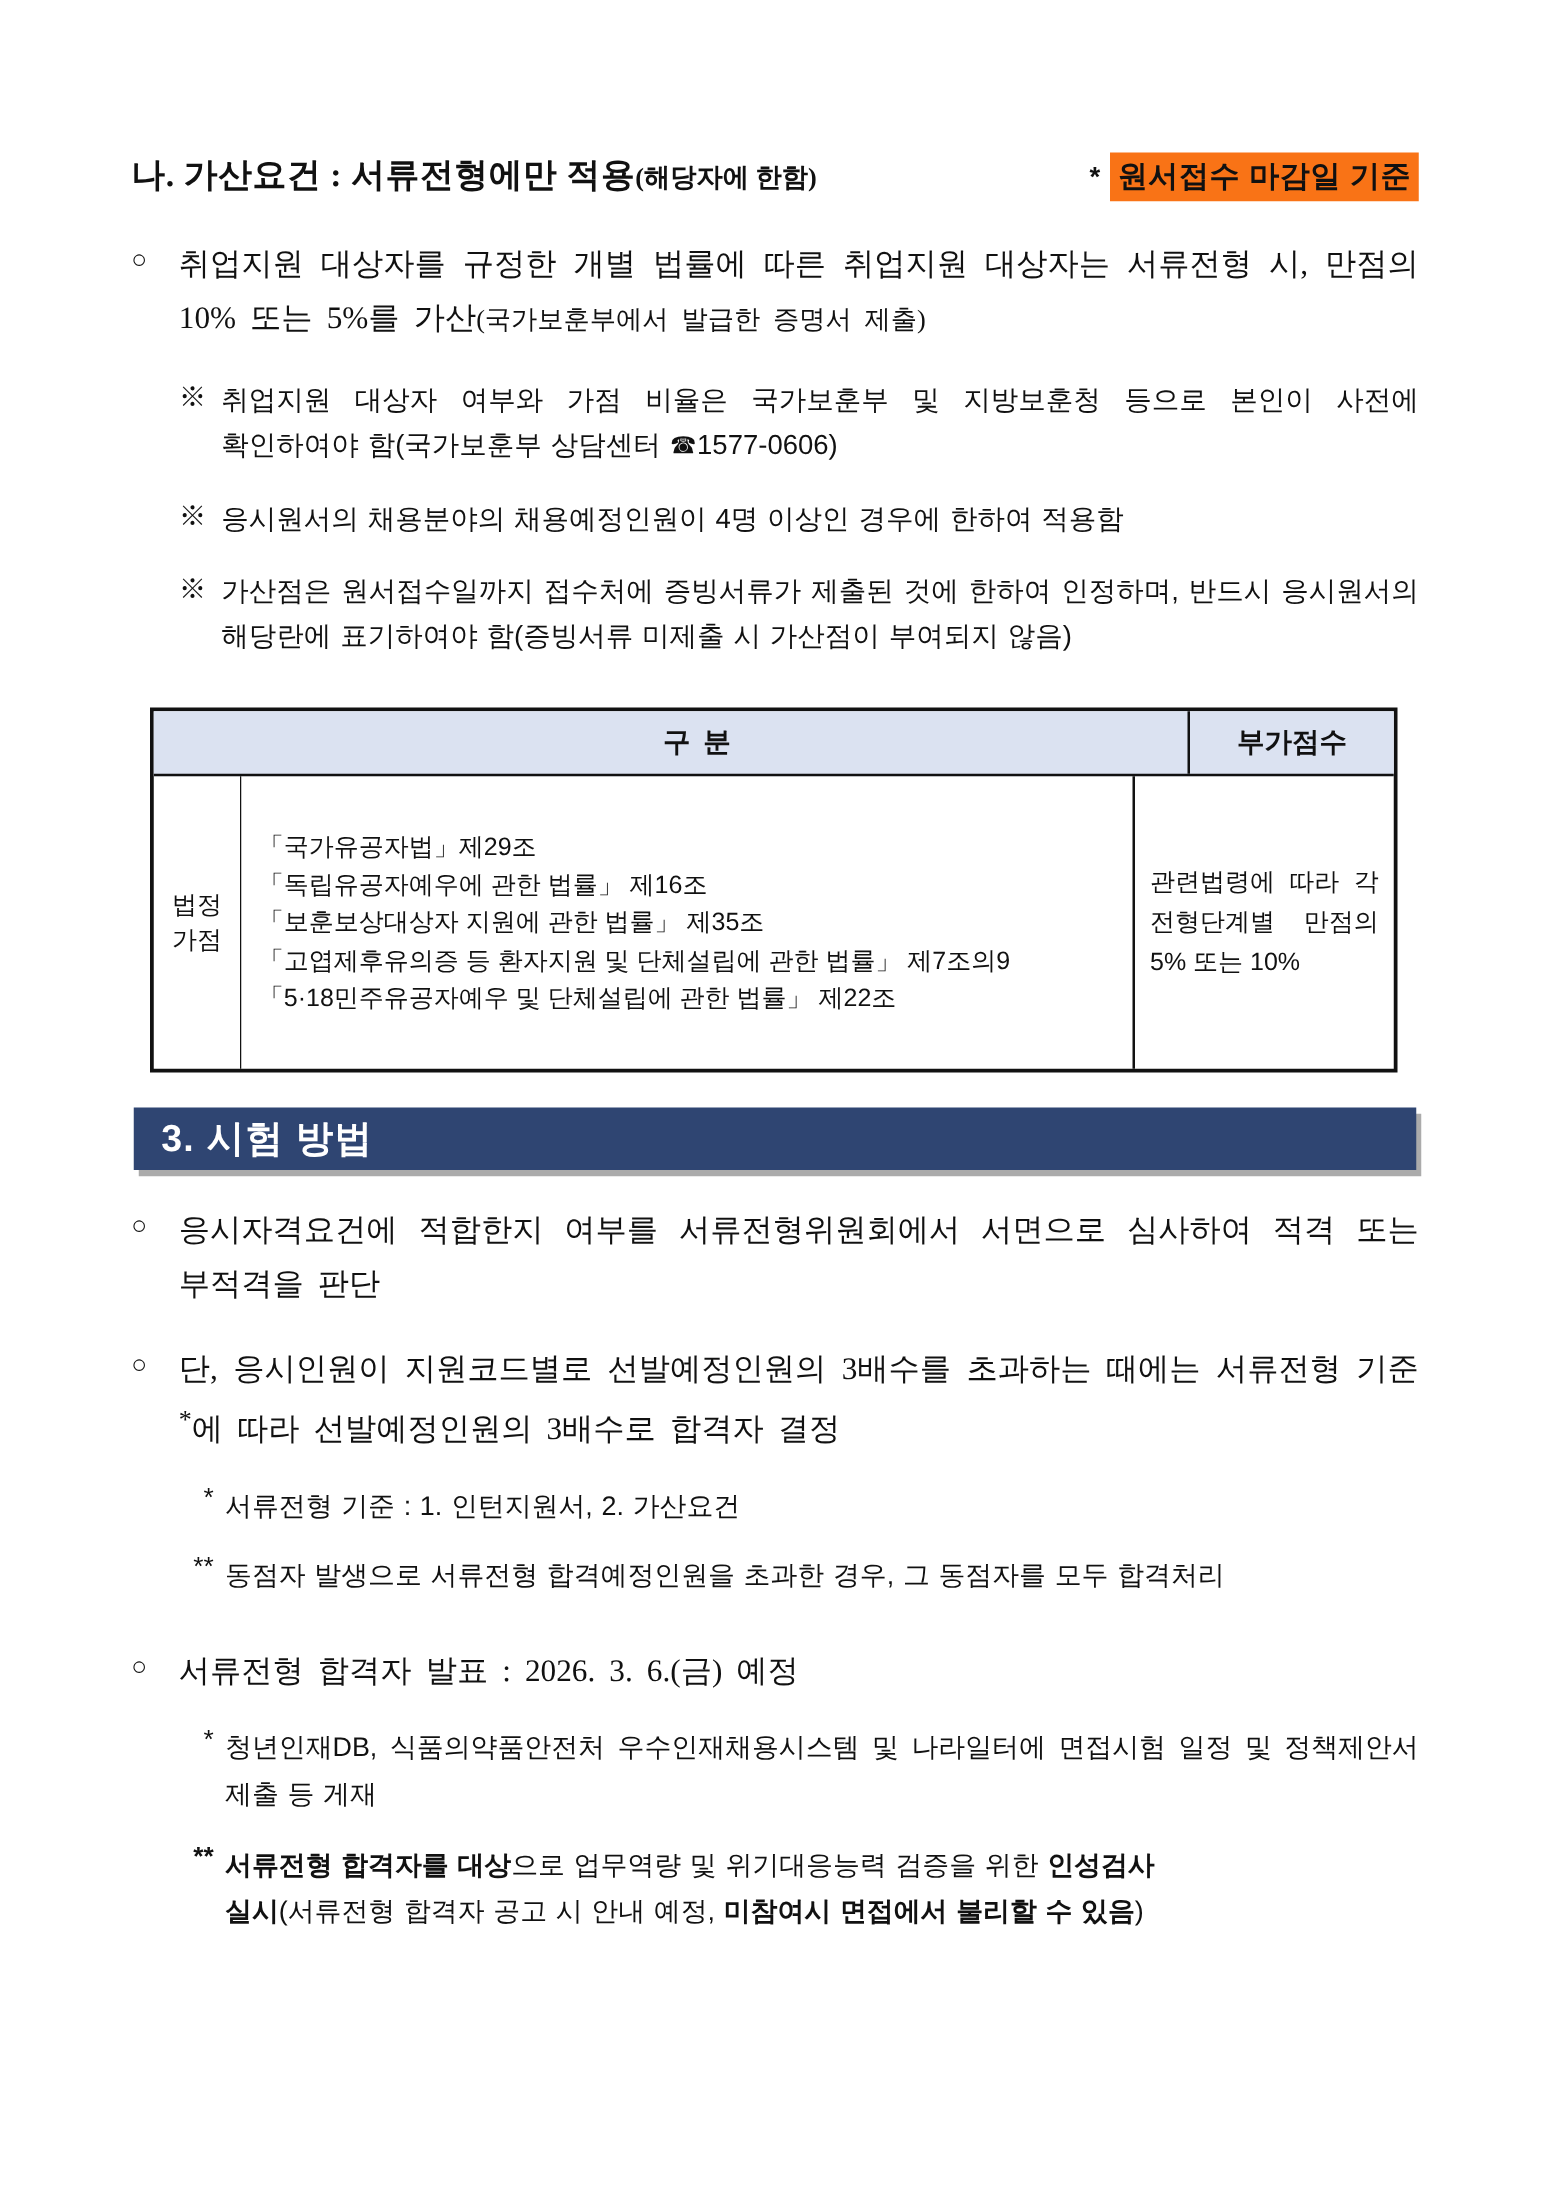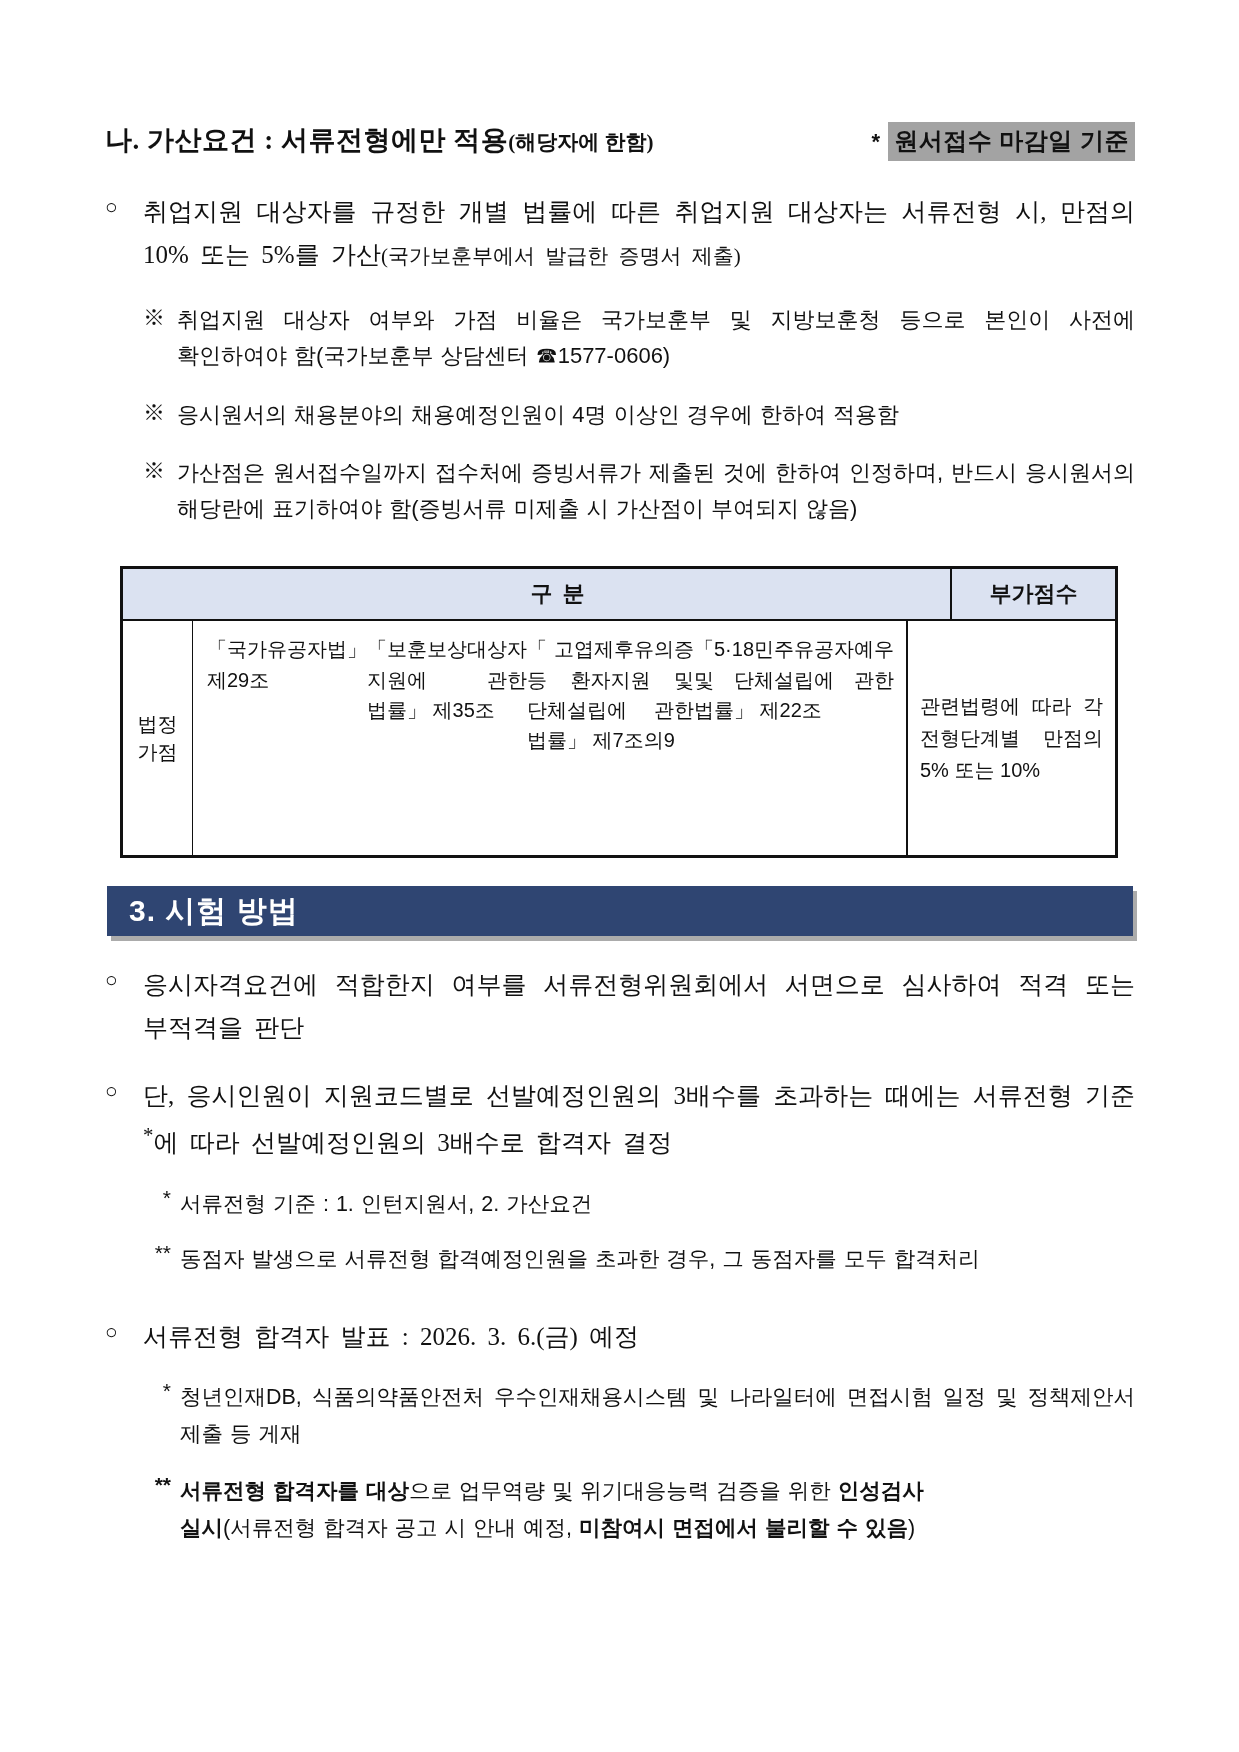--- a/index.html
+++ b/index.html
@@ -44,21 +44,21 @@
     margin-left: auto;
     display: flex;
     align-items: baseline;
   }
   .b-note-star {
     font-weight: bold;
     font-size: 22px;
     margin-right: 8px;
   }
   .b-note-highlight {
-    background: #a3a3a3;
+    background: #f97316;
     font-weight: bold;
     font-size: 24px;
     padding: 3px 6px 4px 6px;
     letter-spacing: 0.5px;
   }
 
   
   .bullet {
     display: flex;
     word-break: keep-all;
@@ -147,21 +147,21 @@
     text-align: center;
     font-size: 20px;
     line-height: 1.4;
     white-space: pre-line;
   }
   .cell-laws {
     width: 713px;
     box-sizing: border-box;
     padding: 13px 12px 12px 14px;
     display: flex;
-    flex-direction: row;
+    flex-direction: column;
     justify-content: center;
   }
   .law-line {
     font-size: 20px;
     line-height: 1.52;
     text-align: justify;
     word-break: keep-all;
   }
   .cell-score {
     flex: 1;
@@ -272,20 +272,21 @@
   <div class="gtable">
     <div class="gtable-head">
       <div class="h-gubun">구 분</div>
       <div class="h-score">부가점수</div>
     </div>
     <div class="gtable-body">
       <div class="cell-category">법정
 가점</div>
       <div class="cell-laws">
         <div class="law-line">「국가유공자법」제29조</div>
+        <div class="law-line">「독립유공자예우에 관한 법률」 제16조</div>
         <div class="law-line">「보훈보상대상자 지원에 관한 법률」 제35조</div>
         <div class="law-line">「고엽제후유의증 등 환자지원 및 단체설립에 관한 법률」 제7조의9</div>
         <div class="law-line">「5·18민주유공자예우 및 단체설립에 관한 법률」 제22조</div>
       </div>
       <div class="cell-score">관련법령에 따라 각 전형단계별 만점의 5% 또는 10%</div>
     </div>
   </div>
 
   <div class="section-banner">3. 시험 방법</div>
 

